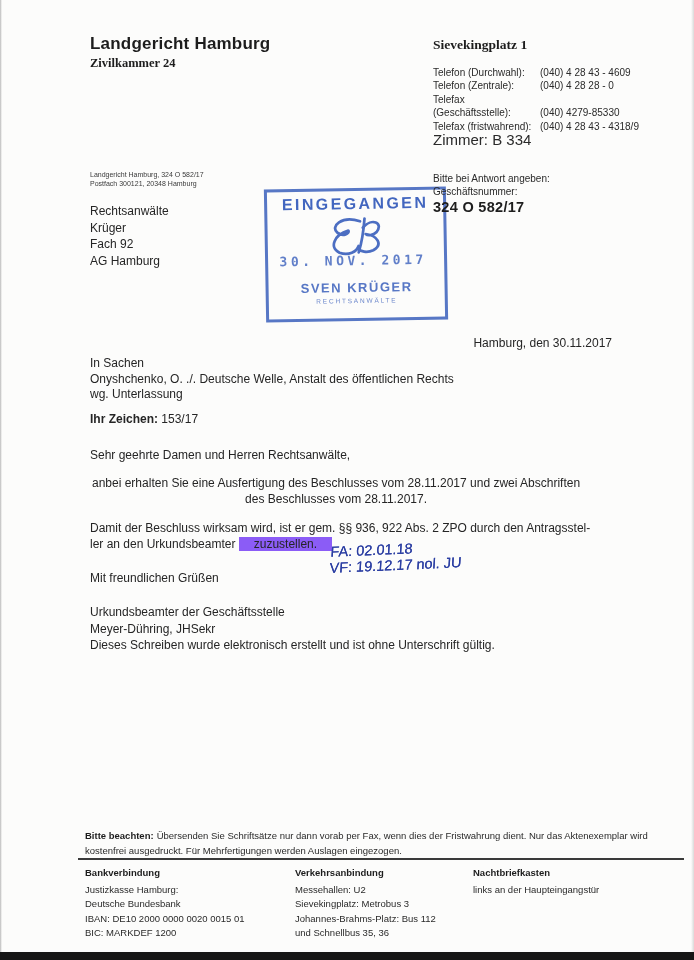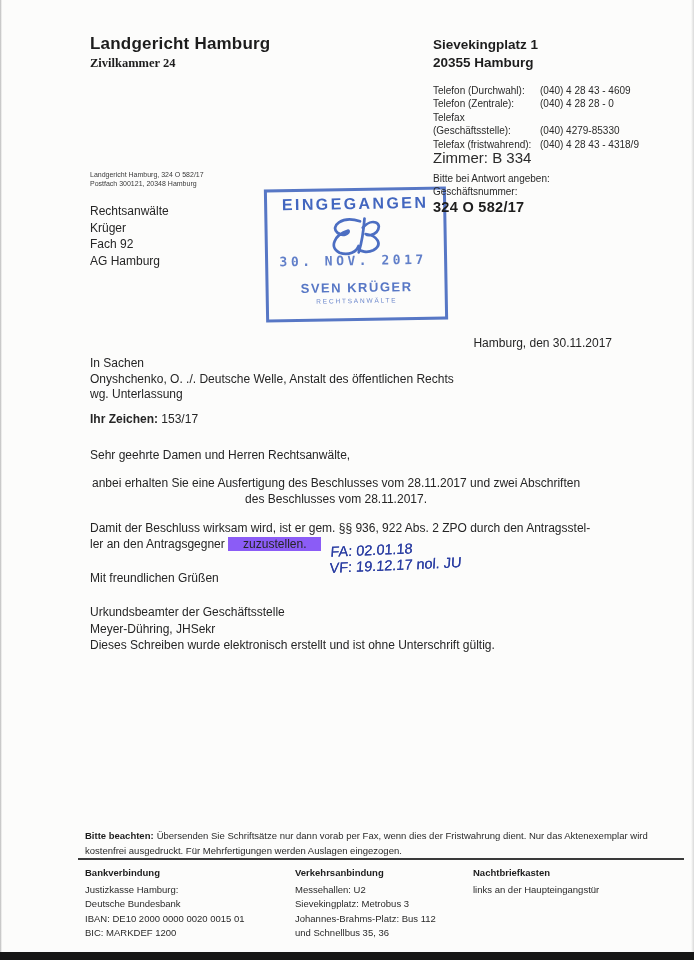--- a/index.html
+++ b/index.html
@@ -8,21 +8,21 @@
     background:#fcfcfb;
     font-family:"Liberation Sans",sans-serif;
     color:#222;
   }
   .abs{position:absolute;}
   .b{font-weight:bold;}
   
   .court-title{left:90px;top:34px;font-size:17px;font-weight:bold;letter-spacing:.2px;color:#1d1d1d;}
   .chamber{left:90px;top:56px;font-size:12.5px;font-weight:bold;color:#1d1d1d;font-family:Liberation Serif, serif;}
   .head-right{left:433px;top:36px;width:250px;}
-  .head-street{font-size:13.5px;font-weight:bold;line-height:18px;color:#1d1d1d;}
+  .head-street{font-size:13.5px;font-weight:bold;line-height:18px;color:#1d1d1d;font-family:Liberation Serif, serif;}
   .contacts{margin-top:12px;font-size:10px;line-height:13.4px;color:#2a2a2a;}
   .contacts .lbl{display:inline-block;width:107px;}
   .room{font-size:15px;line-height:13.4px;color:#2a2a2a;}
   
   .return-addr{left:90px;top:170px;font-size:7px;line-height:9px;color:#3a3a3a;}
   .recipient{left:90px;top:203px;font-size:12px;line-height:16.5px;color:#252525;}
   
   .stamp{
     left:265px;top:188px;width:176px;height:127px;
     border:3px solid rgba(45,85,184,.8);
@@ -76,21 +76,20 @@
 </head>
 <body>
 
 <div class="page">
 
   <div class="abs court-title">Landgericht Hamburg</div>
   <div class="abs chamber">Zivilkammer 24</div>
 
   <div class="abs head-right">
     <div class="head-street">Sievekingplatz 1</div>
-    <div class="head-street">20355 Hamburg</div>
     <div class="contacts">
       <div><span class="lbl">Telefon (Durchwahl):</span><span>(040) 4 28 43 - 4609</span></div>
       <div><span class="lbl">Telefon (Zentrale):</span><span>(040) 4 28 28 - 0</span></div>
       <div><span class="lbl">Telefax (Geschäftsstelle):</span><span>(040) 4279-85330</span></div>
       <div><span class="lbl">Telefax (fristwahrend):</span><span>(040) 4 28 43 - 4318/9</span></div>
       <div class="room">Zimmer: B 334</div>
     </div>
   </div>
 
   <div class="abs return-addr">
@@ -139,21 +138,21 @@
 
   <div class="abs salutation body-txt">Sehr geehrte Damen und Herren Rechtsanwälte,</div>
 
   <div class="abs para1 body-txt">
     <div>anbei erhalten Sie eine Ausfertigung des Beschlusses vom 28.11.2017 und zwei Abschriften</div>
     <div>des Beschlusses vom 28.11.2017.</div>
   </div>
 
   <div class="abs para2 body-txt">
     <div>Damit der Beschluss wirksam wird, ist er gem. §§ 936, 922 Abs. 2 ZPO durch den Antragsstel-</div>
-    <div><span>ler an den Antragsgegner </span><span class="hl">zuzustellen.</span></div>
+    <div><span>ler an den Urkundsbeamter </span><span class="hl">zuzustellen.</span></div>
   </div>
 
   <div class="abs handwriting">
     <div>FA: 02.01.18</div>
     <div>VF: 19.12.17 nol. JU</div>
   </div>
 
   <div class="abs closing body-txt">Mit freundlichen Grüßen</div>
 
   <div class="abs sig-block body-txt">

